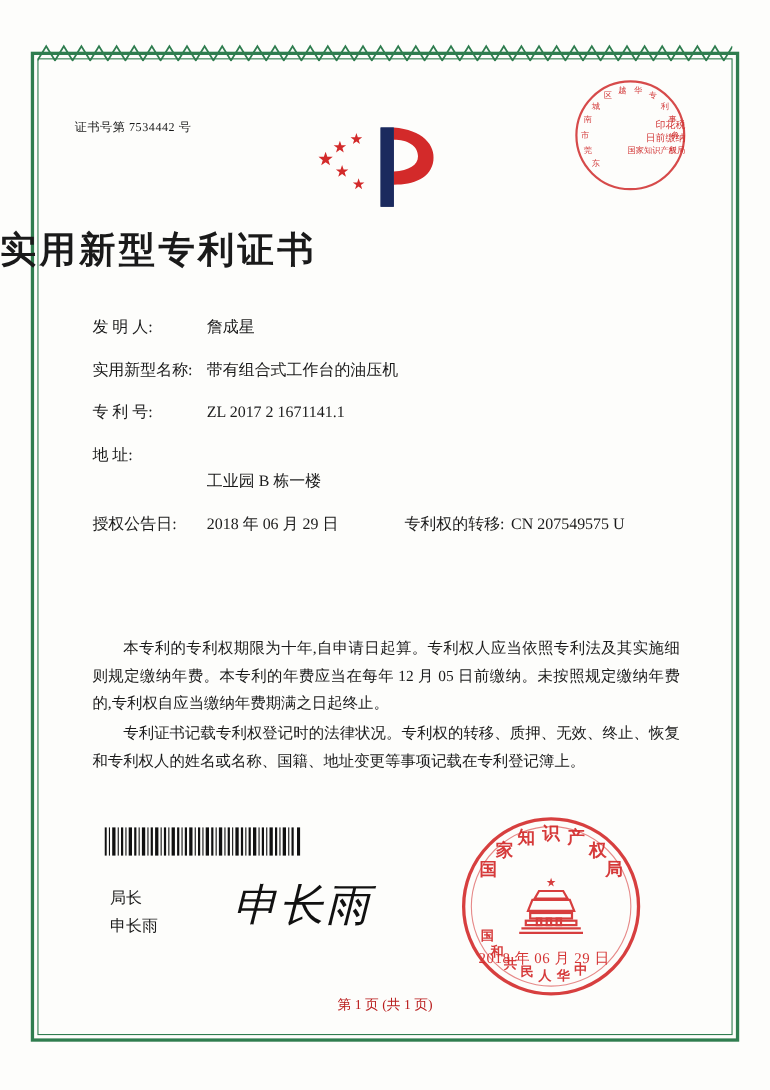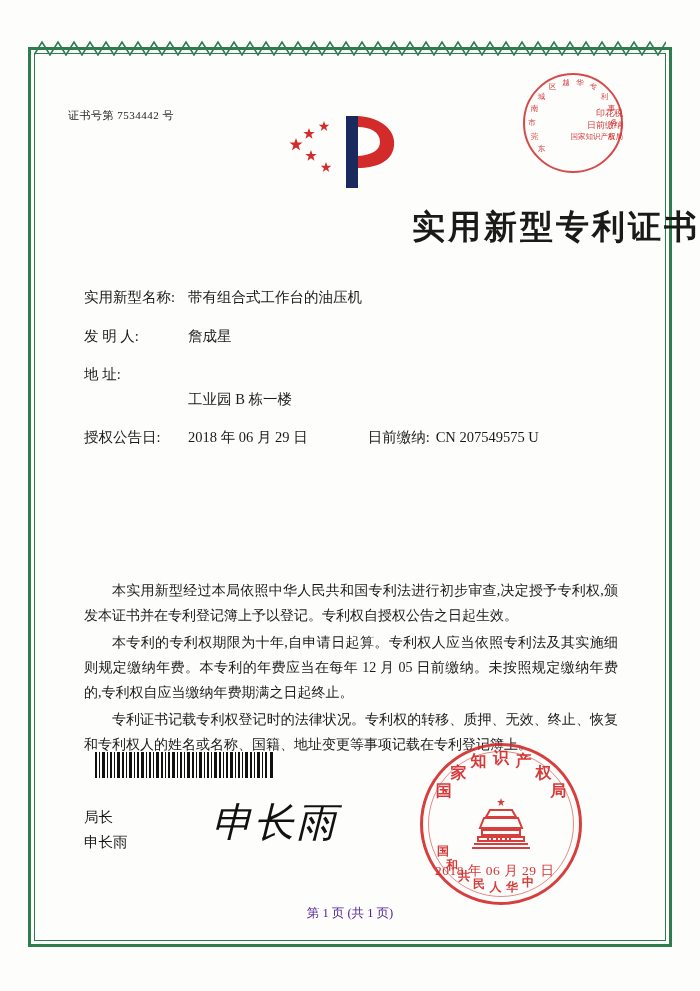--- a/index.html
+++ b/index.html
@@ -97,21 +97,21 @@
   .arc-char span {
     position: absolute;
     transform: translate(-50%, -50%);
     display: block;
     white-space: nowrap;
   }
 
   .doc-title {
     position: absolute;
     left: 0; right: 0; top: 205px;
-    text-align: right;
+    text-align: left;
     font-size: 33px;
     font-weight: bold;
     letter-spacing: 3px;
     font-family: "DejaVu Serif", "Liberation Serif", serif;
   }
 
   
   .fields {
     position: absolute;
     left: 84px; top: 288px;
@@ -157,21 +157,21 @@
   .barcode {
     position: absolute;
     left: 95px; top: 752px;
     width: 178px; height: 26px;
   }
   .barcode svg { display: block; }
 
   
   .sig-labels {
     position: absolute;
-    left: 84px; top: 805px;
+    left: 100px; top: 805px;
     font-size: 14.5px;
     line-height: 25px;
   }
   .signature {
     position: absolute;
     left: 212px; top: 795px;
     width: 150px; height: 58px;
     font-family: "DejaVu Serif", serif;
     font-size: 40px;
     color: #111;
@@ -221,21 +221,21 @@
     opacity: .95;
     white-space: nowrap;
   }
 
   
   .footer {
     position: absolute;
     left: 0; right: 0; top: 905px;
     text-align: center;
     font-size: 12.5px;
-    color: #4c1d95;
+    color: #b91c1c;
   }
 </style>
 </head>
 <body>
 
 <div class="page">
 
   <div class="border-outer"></div>
   <div class="border-inner"></div>
 
@@ -313,41 +313,44 @@
       <div>印花税</div>
       <div>日前缴纳</div>
       <div style="font-size:7.5px">国家知识产权局</div>
     </div>
   </div>
 
   <div class="doc-title">实用新型专利证书</div>
 
   <div class="fields">
     <div class="field-row">
+      <div class="field-label">发 明 人:</div>
+      <div class="field-value">詹成星</div>
+    </div>
+    <div class="field-row">
       <div class="field-label">实用新型名称:</div>
       <div class="field-value">带有组合式工作台的油压机</div>
     </div>
     <div class="field-row">
-      <div class="field-label">发 明 人:</div>
-      <div class="field-value">詹成星</div>
+      <div class="field-label">专 利 号:</div>
+      <div class="field-value mono">ZL 2017 2 1671141.1</div>
     </div>
     <div class="field-row">
       <div class="field-label">地      址:</div>
     </div>
     <div class="addr-second">工业园 B 栋一楼</div>
     <div class="field-row two-col">
       <div class="field-label">授权公告日:</div>
       <div>2018 年 06 月 29 日</div>
-      <div class="right-label">日前缴纳:</div>
+      <div class="right-label">专利权的转移:</div>
       <div style="margin-left:6px">CN 207549575 U</div>
     </div>
   </div>
 
   <div class="paras">
-    <p>本实用新型经过本局依照中华人民共和国专利法进行初步审查,决定授予专利权,颁发本证书并在专利登记簿上予以登记。专利权自授权公告之日起生效。</p>
     <p>本专利的专利权期限为十年,自申请日起算。专利权人应当依照专利法及其实施细则规定缴纳年费。本专利的年费应当在每年 12 月 05 日前缴纳。未按照规定缴纳年费的,专利权自应当缴纳年费期满之日起终止。</p>
     <p>专利证书记载专利权登记时的法律状况。专利权的转移、质押、无效、终止、恢复和专利权人的姓名或名称、国籍、地址变更等事项记载在专利登记簿上。</p>
   </div>
 
   <div class="barcode">
     <svg width="178" height="26" viewBox="0 0 178 26">
       <g fill="#111">
         <rect x="0" y="0" width="2" height="26"></rect>
           <rect x="4" y="0" width="1" height="26"></rect>
         <rect x="7" y="0" width="3" height="26"></rect>

